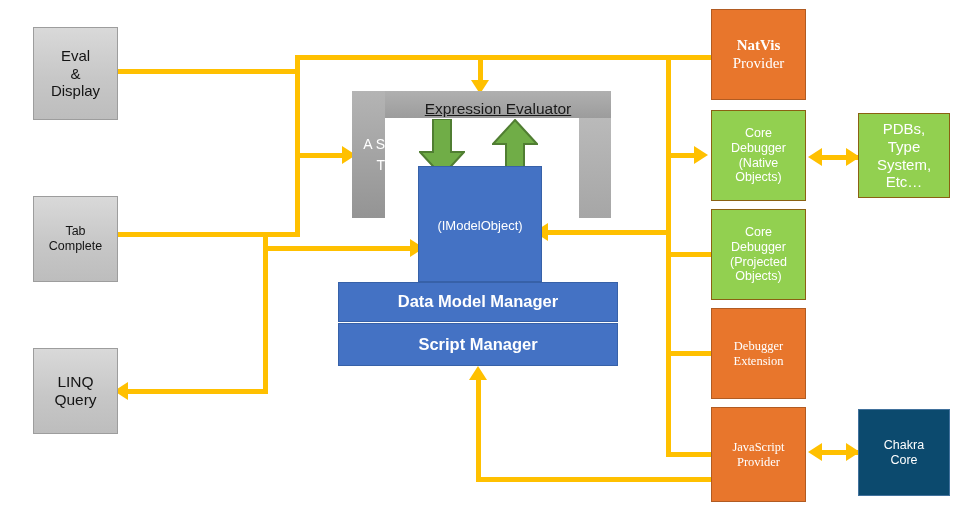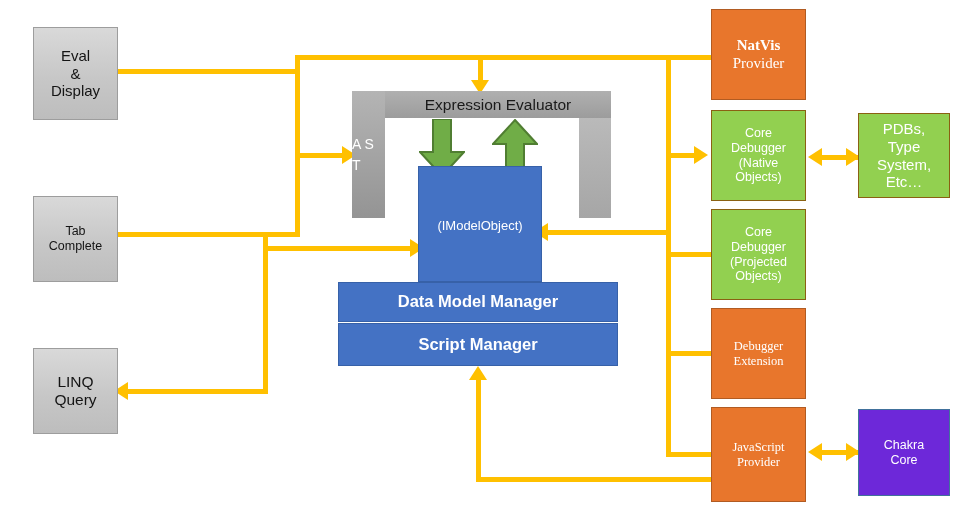--- a/index.html
+++ b/index.html
@@ -14,29 +14,29 @@
   
   .grey{background:linear-gradient(180deg,#d9d9d9 0%,#c7c7c7 55%,#bdbdbd 100%);
         border:1px solid #9d9d9d;color:#141414;}
 
   
   .orange{background:#e8762c;border:1px solid #b15b22;color:#ffffff;font-family:Liberation Serif, serif;}
   
   .green{background:#92d050;border:1px solid #8a6112;color:#ffffff;}
   
   .blue{background:#4472c4;border:1px solid #3761a8;color:#ffffff;}
-  .bluelight{background:#6d28d9;border:1px solid #41719c;color:#ffffff;}
+  .bluelight{background:#0c4a6e;border:1px solid #41719c;color:#ffffff;}
 
   
   .ee-frame{position:absolute;background:linear-gradient(180deg,#bfbfbf 0%,#a6a6a6 100%);}
   .ee-header{position:absolute;background:linear-gradient(180deg,#b0b0b0 0%,#9c9c9c 100%);
-             display:flex;align-items:center;justify-content:center;color:#1a1a1a;}
+             display:flex;align-items:flex-end;justify-content:center;color:#1a1a1a;text-decoration:underline;}
   .ee-ast{position:absolute;background:linear-gradient(180deg,#b4b4b4 0%,#949494 100%);
           display:flex;align-items:center;justify-content:center;color:#ffffff;
-          letter-spacing:0px;line-height:1.45;}
+          letter-spacing:0px;line-height:1.45;text-align:right;}
 
   
   .seg{position:absolute;background:#ffc000;}
   .arw{position:absolute;width:0;height:0;}
   .arw-l{border-top:9px solid transparent;border-bottom:9px solid transparent;border-right:14px solid #ffc000;}
   .arw-r{border-top:9px solid transparent;border-bottom:9px solid transparent;border-left:14px solid #ffc000;}
   .arw-u{border-left:9px solid transparent;border-right:9px solid transparent;border-bottom:14px solid #ffc000;}
   .arw-d{border-left:9px solid transparent;border-right:9px solid transparent;border-top:14px solid #ffc000;}
 
   

